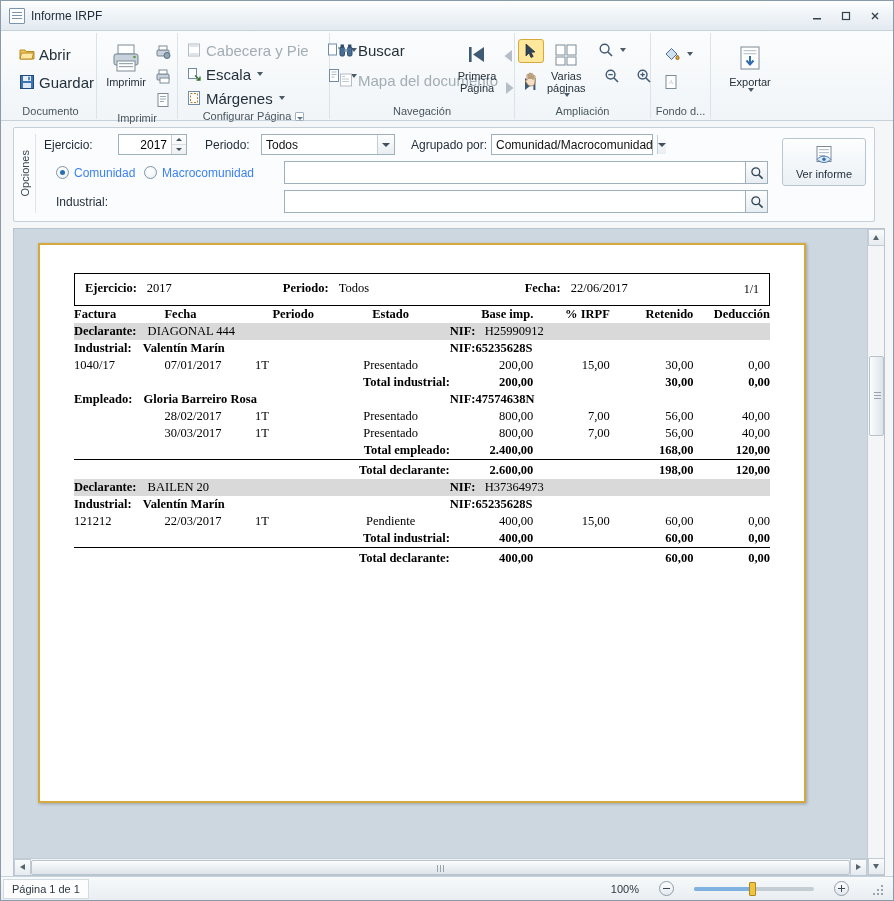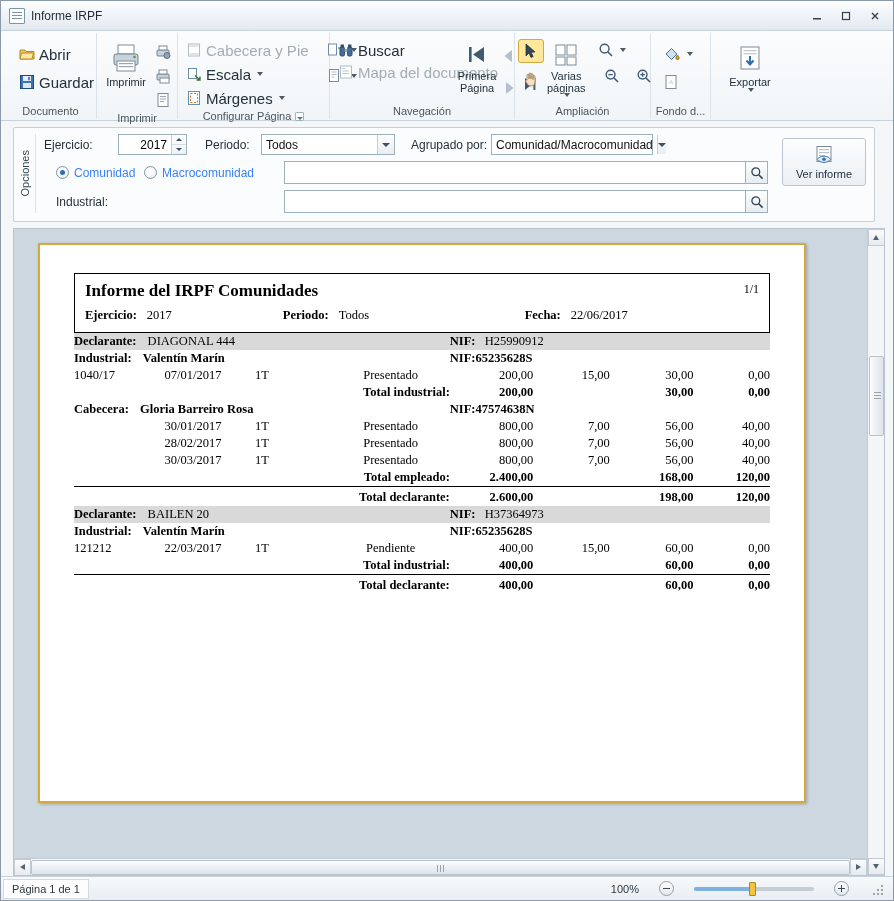--- a/index.html
+++ b/index.html
@@ -439,21 +439,21 @@
           </div>
         </div>
       </div>
       <div class="rglabel">
         <span>Configurar Página</span><span class="dlg"></span>
       </div>
     </div>
 
     <div class="rgroup" style="width:185px;">
       <div class="rgbody" style="padding-top:4px;">
-        <div class="col" style="gap:0; width:118px;">
+        <div class="col" style="gap:8px; width:118px;">
           <div class="smbtn">
             <span class="ico">
               <svg width="16" height="16" viewBox="0 0 16 16">
                   <rect x="2" y="5" width="4.5" height="9" rx="1.5" fill="#4a6d96" stroke="#2d4a6b"></rect>
                   <rect x="9.5" y="5" width="4.5" height="9" rx="1.5" fill="#4a6d96" stroke="#2d4a6b"></rect>
                   <rect x="6.5" y="7" width="3" height="3" fill="#8ca9c8"></rect>
                   <rect x="2.6" y="2.5" width="3.3" height="3" fill="#2d4a6b"></rect>
                   <rect x="10.1" y="2.5" width="3.3" height="3" fill="#2d4a6b"></rect>
                 </svg>
             </span>
@@ -698,21 +698,20 @@
   </div>
 
   <div class="viewer">
     <div style="flex:1; display:flex; flex-direction:column;">
       <div class="page-area">
         <div class="page">
           <div class="rpt">
 
             <div class="hdrbox">
               <span class="pageno">1/1</span>
-              <h1>Informe del IRPF Comunidades</h1>
               <div class="hdrline">
                 <b>Ejercicio:</b>
                 <span style="margin-left:10px; width:136px;">2017</span>
                 <b>Periodo:</b>
                 <span style="margin-left:10px; width:186px;">Todos</span>
                 <b>Fecha:</b>
                 <span style="margin-left:10px;">22/06/2017</span>
               </div>
             </div>
 
@@ -722,20 +721,30 @@
                   <col style="width:13%">
                   <col style="width:11%">
                   <col style="width:17%">
                 <col style="width:12%">
                   <col style="width:11%">
                   <col style="width:12%">
                   <col style="width:11%">
               </colgroup>
 
               <tbody>
+                  <tr class="colhdr">
+                <td>Factura</td>
+                <td>Fecha</td>
+                <td class="c">Periodo</td>
+                <td class="c">Estado</td>
+                <td class="r">Base imp.</td>
+                <td class="r">% IRPF</td>
+                <td class="r">Retenido</td>
+                <td class="r">Deducción</td>
+              </tr>
 
               <tr class="decl">
                 <td colspan="4">
                   <span>Declarante:</span>
                   <span style="font-weight:normal; margin-left:8px;">DIAGONAL 444</span>
                 </td>
                 <td colspan="4">
                   <span>NIF:</span>
                   <span style="font-weight:normal; margin-left:6px;">H25990912</span>
                 </td>
@@ -761,34 +770,24 @@
               <tr class="b">
                 <td colspan="4" class="r">Total industrial:</td>
                 <td class="r">200,00</td>
                 <td></td>
                 <td class="r">30,00</td>
                 <td class="r">0,00</td>
               </tr>
 
               <tr class="sp-top">
                 <td colspan="4" class="b">
-                  <span>Cabecera:</span>
+                  <span>Empleado:</span>
                   <span style="margin-left:8px;">Gloria Barreiro Rosa</span>
                 </td>
                 <td colspan="4" class="b">NIF:47574638N</td>
-              </tr>
-              <tr>
-                <td></td>
-                <td>30/01/2017</td>
-                <td>1T</td>
-                <td class="c">Presentado</td>
-                <td class="r">800,00</td>
-                <td class="r">7,00</td>
-                <td class="r">56,00</td>
-                <td class="r">40,00</td>
               </tr>
               <tr>
                 <td></td>
                 <td>28/02/2017</td>
                 <td>1T</td>
                 <td class="c">Presentado</td>
                 <td class="r">800,00</td>
                 <td class="r">7,00</td>
                 <td class="r">56,00</td>
                 <td class="r">40,00</td>

